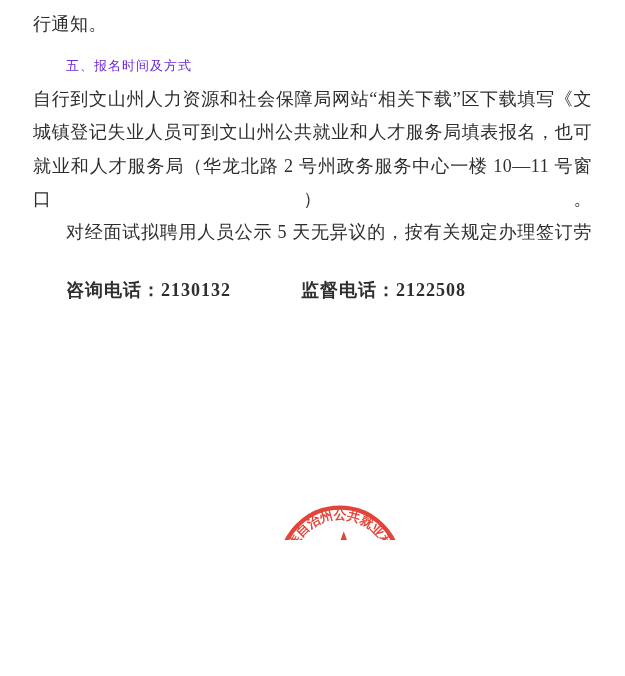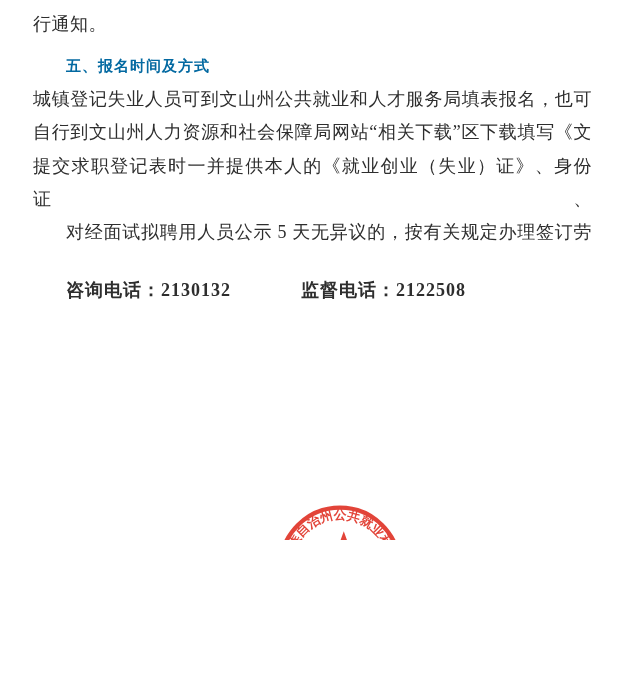--- a/index.html
+++ b/index.html
@@ -30,23 +30,23 @@
     white-space: normal;
     text-align: justify;
     text-align-last: justify;
     letter-spacing: 0.5px;
   }
   .indent {
     padding-left: 33px;
   }
   .heading {
     font-family: "Liberation Sans", "DejaVu Sans", sans-serif;
-    font-weight: 700;
-    color: #0369a1;
-    font-size: 15px;
+    font-weight: 400;
+    color: #6d28d9;
+    font-size: 13px;
     padding-left: 33px;
     letter-spacing: 1px;
   }
   .h5 { margin-top: 8px; }
   .h6 { margin-top: 8px; }
   .phones {
     margin-top: 24px;
     padding-left: 33px;
     white-space: nowrap;
     letter-spacing: 1px;
@@ -77,23 +77,23 @@
 </head>
 <body>
 
 <div class="page">
   <div class="doc">
 
     <div class="line">行通知。</div>
 
     <div class="heading h5">五、报名时间及方式</div>
 
+    <div class="line j">自行到文山州人力资源和社会保障局网站“相关下载”区下载填写《文</div>
     <div class="line j">城镇登记失业人员可到文山州公共就业和人才服务局填表报名，也可</div>
-    <div class="line j">自行到文山州人力资源和社会保障局网站“相关下载”区下载填写《文</div>
-    <div class="line j">提交求职登记表时一并提供本人的《就业创业（失业）证》、身份证、</div>
+    <div class="line j">就业和人才服务局（华龙北路 2 号州政务服务中心一楼 10—11 号窗口）。</div>
 
 
     <div class="line j indent">对经面试拟聘用人员公示 5 天无异议的，按有关规定办理签订劳</div>
 
     <div class="phones">
       <span class="phone1">咨询电话：2130132</span><span class="phone2">监督电话：2122508</span>
     </div>
 
   </div>
 

